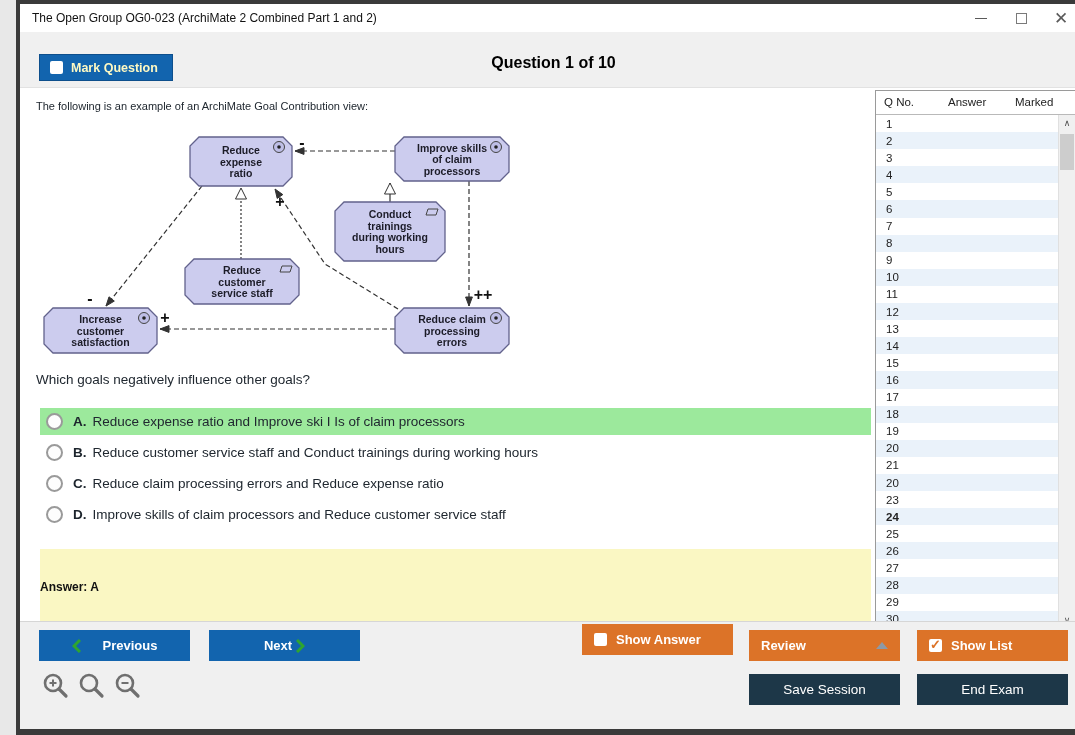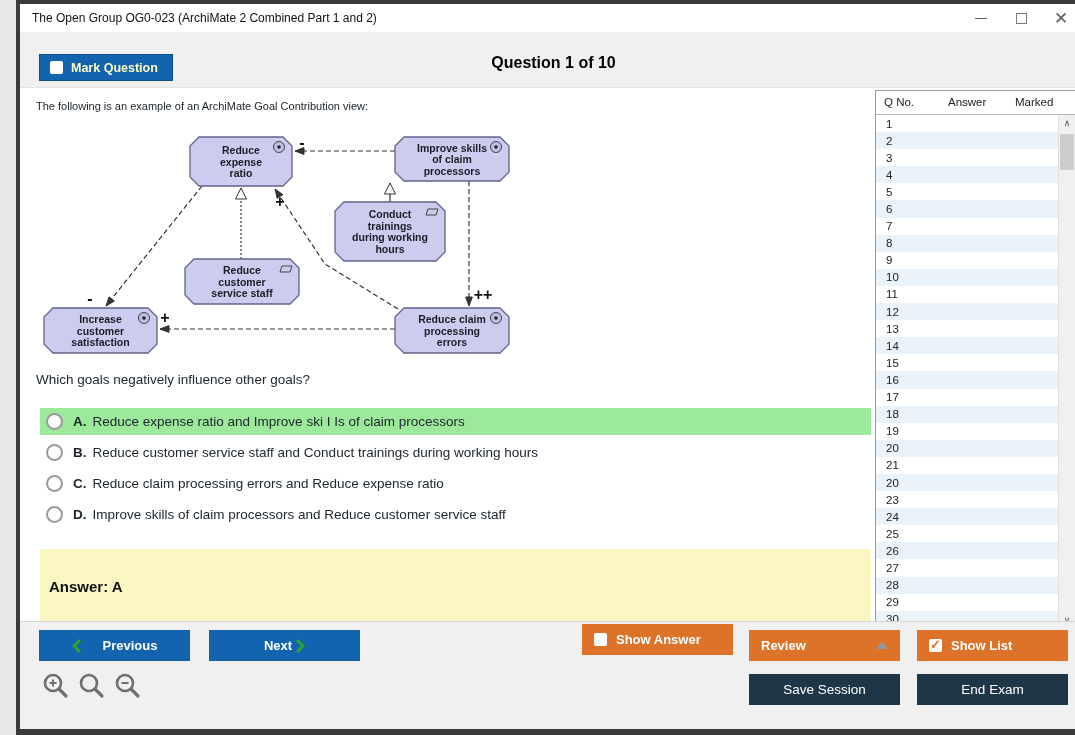--- a/index.html
+++ b/index.html
@@ -41,21 +41,21 @@
   .prompt { position:absolute; left:16px; top:284px; font-size:13.5px; color:#202830; }
 
   .options { position:absolute; left:20px; top:320px; width:831px; }
   .option { height:27px; margin-bottom:4px; display:flex; align-items:center; padding-left:6px; cursor:pointer; }
   .option.highlighted { background:var(--green); }
   .radio { width:17px; height:17px; border-radius:50%; background:#fdfdfd; border:2px solid #9a9a9a; margin-right:10px; flex:0 0 auto; }
   .option .letter { font-weight:bold; font-size:13.5px; color:#1c242c; margin-right:6px; }
   .option .text { font-size:13.5px; color:#202830; }
 
   .answerbox { position:absolute; left:20px; top:461px; width:831px; height:75px; background:var(--yellow);
-    display:flex; align-items:center; padding-left:9px; font-size:15px; font-weight:bold; color:#111; }
+    display:flex; align-items:center; padding-left:0; font-size:12px; font-weight:bold; color:#111; }
 
   
   .qlist { position:absolute; left:855px; top:2px; width:201px; height:539px; background:#fff; border:1px solid #9a9a9a; }
   .qlist-header { position:relative; height:24px; border-bottom:1px solid #b9b9b9; font-size:11.5px; color:#222; }
   .qlist-header span { position:absolute; top:5px; }
   .qh-qno { left:8px; } .qh-answer { left:72px; } .qh-marked { left:139px; }
   .qlist-body { position:absolute; left:0; top:24px; right:0; bottom:0; }
   .qrows { position:absolute; left:0; top:0; right:17px; bottom:0; }
   .qrow { display:flex; align-items:center; padding-left:10px; font-size:11.5px; color:#222; cursor:pointer; }
   .qrow.alt { background:var(--rowalt); }
@@ -270,21 +270,21 @@
             </div>
             <div class="qrow" style="height: 3.33333%;">
               <span>21</span>
             </div>
             <div class="qrow alt" style="height: 3.33333%;">
               <span>20</span>
             </div>
             <div class="qrow" style="height: 3.33333%;">
               <span>23</span>
             </div>
-            <div class="qrow alt" style="height: 3.33333%;">
+            <div class="qrow alt" style="height: 3.33333%; font-weight: bold;">
               <span>24</span>
             </div>
             <div class="qrow" style="height: 3.33333%;">
               <span>25</span>
             </div>
             <div class="qrow alt" style="height: 3.33333%;">
               <span>26</span>
             </div>
             <div class="qrow" style="height: 3.33333%;">
               <span>27</span>

